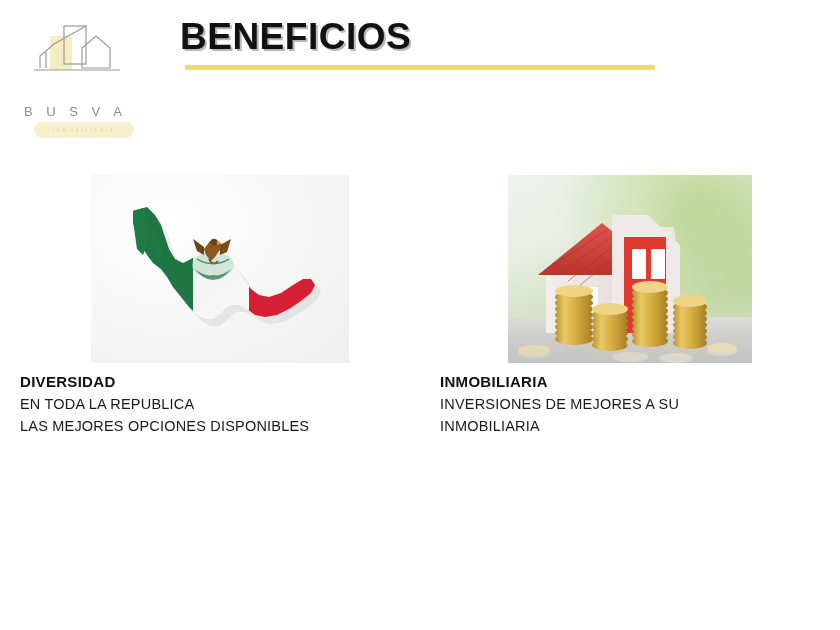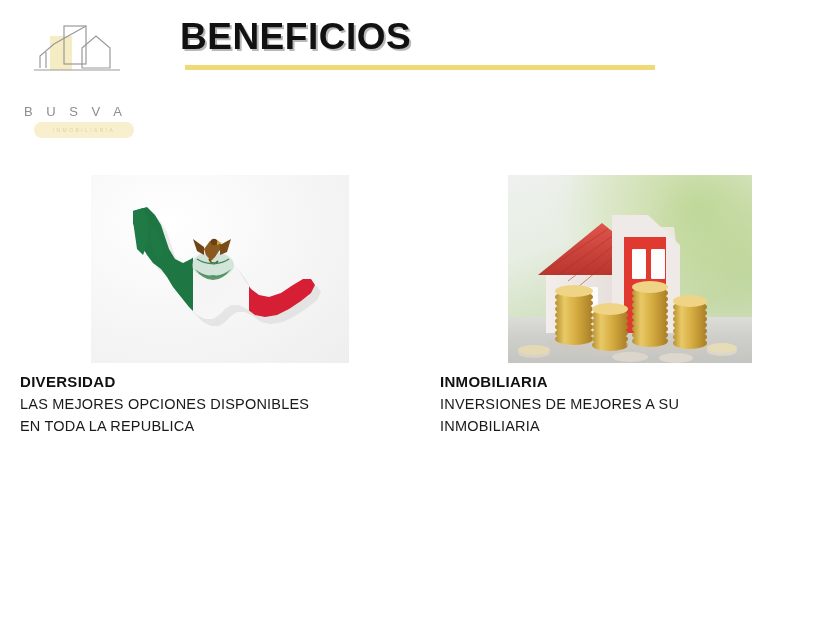--- a/index.html
+++ b/index.html
@@ -174,22 +174,22 @@
           <path d="M4,-8 L9,-6 L4,-4 Z" fill="#caa43a"></path>
           <path d="M-4,10 Q0,18 5,12" stroke="#6f4416" stroke-width="1.6" fill="none"></path>
           <path d="M-16,10 Q-6,16 2,14" stroke="#3f8a55" stroke-width="1.4" fill="none"></path>
           <path d="M16,10 Q6,16 -1,14" stroke="#3f8a55" stroke-width="1.4" fill="none"></path>
         </g>
       </svg>
     </div>
 
     <div class="caption">
       <div class="cap-title">DIVERSIDAD</div>
+      <div class="cap-body">EN TODA LA REPUBLICA</div>
       <div class="cap-body">LAS MEJORES OPCIONES DISPONIBLES</div>
-      <div class="cap-body">EN TODA LA REPUBLICA</div>
     </div>
   </div>
 
   <div class="col col-right">
 
     <div class="photo photo-right">
       <div class="hc-bg"></div>
       <div class="hc-ground"></div>
       <svg class="hc-svg" viewBox="0 0 244 188" xmlns="http://www.w3.org/2000/svg">
         <defs>

